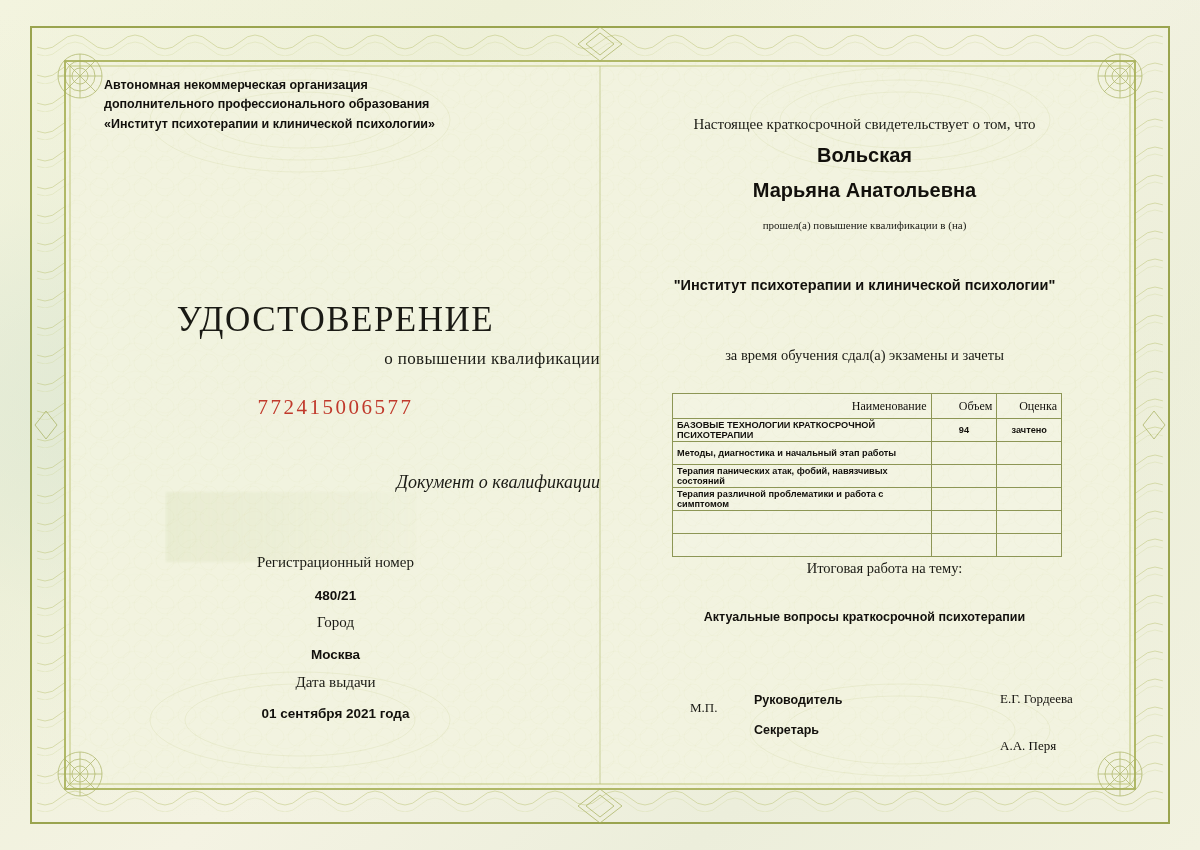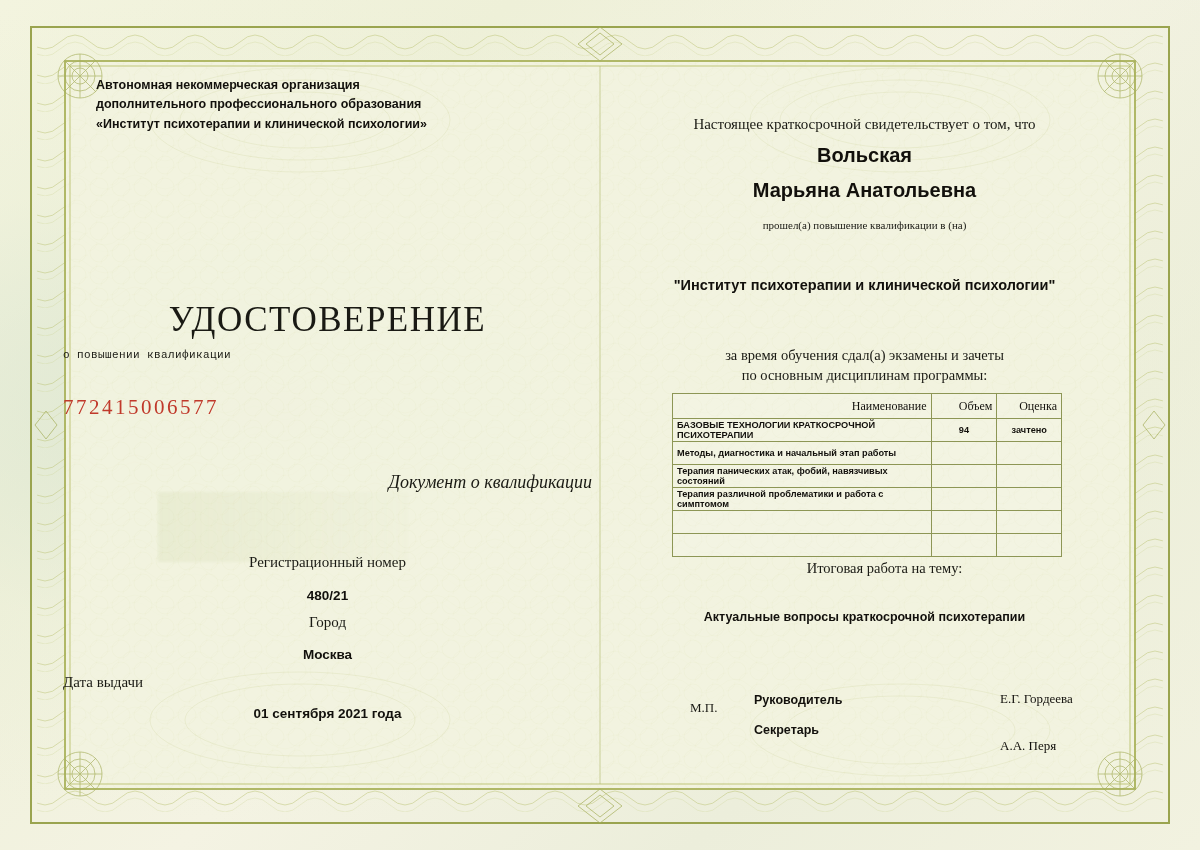--- a/index.html
+++ b/index.html
@@ -31,21 +31,21 @@
     pointer-events: none;
   }
 
   
   .half {
     position: absolute;
     top: 62px;
     bottom: 62px;
     box-sizing: border-box;
   }
-  .half-left  { left: 63px;  width: 529px; }
+  .half-left  { left: 71px;  width: 529px; }
   .half-right { left: 600px; width: 529px; }
 
   
   .org-block {
     position: absolute;
     left: 104px;
     top: 76px;
     width: 340px;
     font-family: "Liberation Sans", sans-serif;
     font-size: 12.5px;
@@ -61,31 +61,31 @@
     text-align: center;
     font-family: "Liberation Serif", serif;
     font-size: 35px;
     letter-spacing: 1.5px;
     color: #1a1a14;
   }
   .title-sub {
     position: absolute;
     left: 0; right: 0;
     top: 287px;
-    text-align: left;
-    font-family: Liberation Mono, monospace;
-    font-size: 11px;
+    text-align: right;
+    font-family: Liberation Serif, serif;
+    font-size: 17px;
     letter-spacing: 0.4px;
     color: #1a1a14;
   }
   .doc-number {
     position: absolute;
     left: 0; right: 0;
     top: 333px;
-    text-align: left;
+    text-align: center;
     font-family: "Liberation Serif", serif;
     font-size: 21px;
     letter-spacing: 2.5px;
     color: #c0392b;
   }
   .doc-kind {
     position: absolute;
     left: 0; right: 0;
     top: 410px;
     text-align: right;
@@ -128,21 +128,21 @@
     text-align: center;
     font-family: "Liberation Sans", sans-serif;
     font-size: 13.5px;
     font-weight: bold;
     color: #12100c;
   }
   .date-label {
     position: absolute;
     left: 0; right: 0;
     top: 612px;
-    text-align: left;
+    text-align: center;
     font-size: 15px;
     color: #1a1a14;
   }
   .date-value {
     position: absolute;
     left: 0; right: 0;
     top: 644px;
     text-align: center;
     font-family: "Liberation Sans", sans-serif;
     font-size: 13.5px;
@@ -413,21 +413,20 @@
   <div class="half half-right">
 
     <div class="r-intro">Настоящее краткосрочной свидетельствует о том, что</div>
     <div class="r-lastname">Вольская</div>
     <div class="r-firstname">Марьяна Анатольевна</div>
     <div class="r-passed">прошел(а) повышение квалификации в (на)</div>
     <div class="r-institution">"Институт психотерапии и клинической психологии"</div>
 
     <div class="r-exams">
       <div>за время обучения сдал(а) экзамены и зачеты</div>
-      <div>по основным дисциплинам программы:</div>
     </div>
 
     <table class="disciplines">
       <thead>
         <tr>
           <th>Наименование</th>
           <th>Объем</th>
           <th>Оценка</th>
         </tr>
       </thead>

